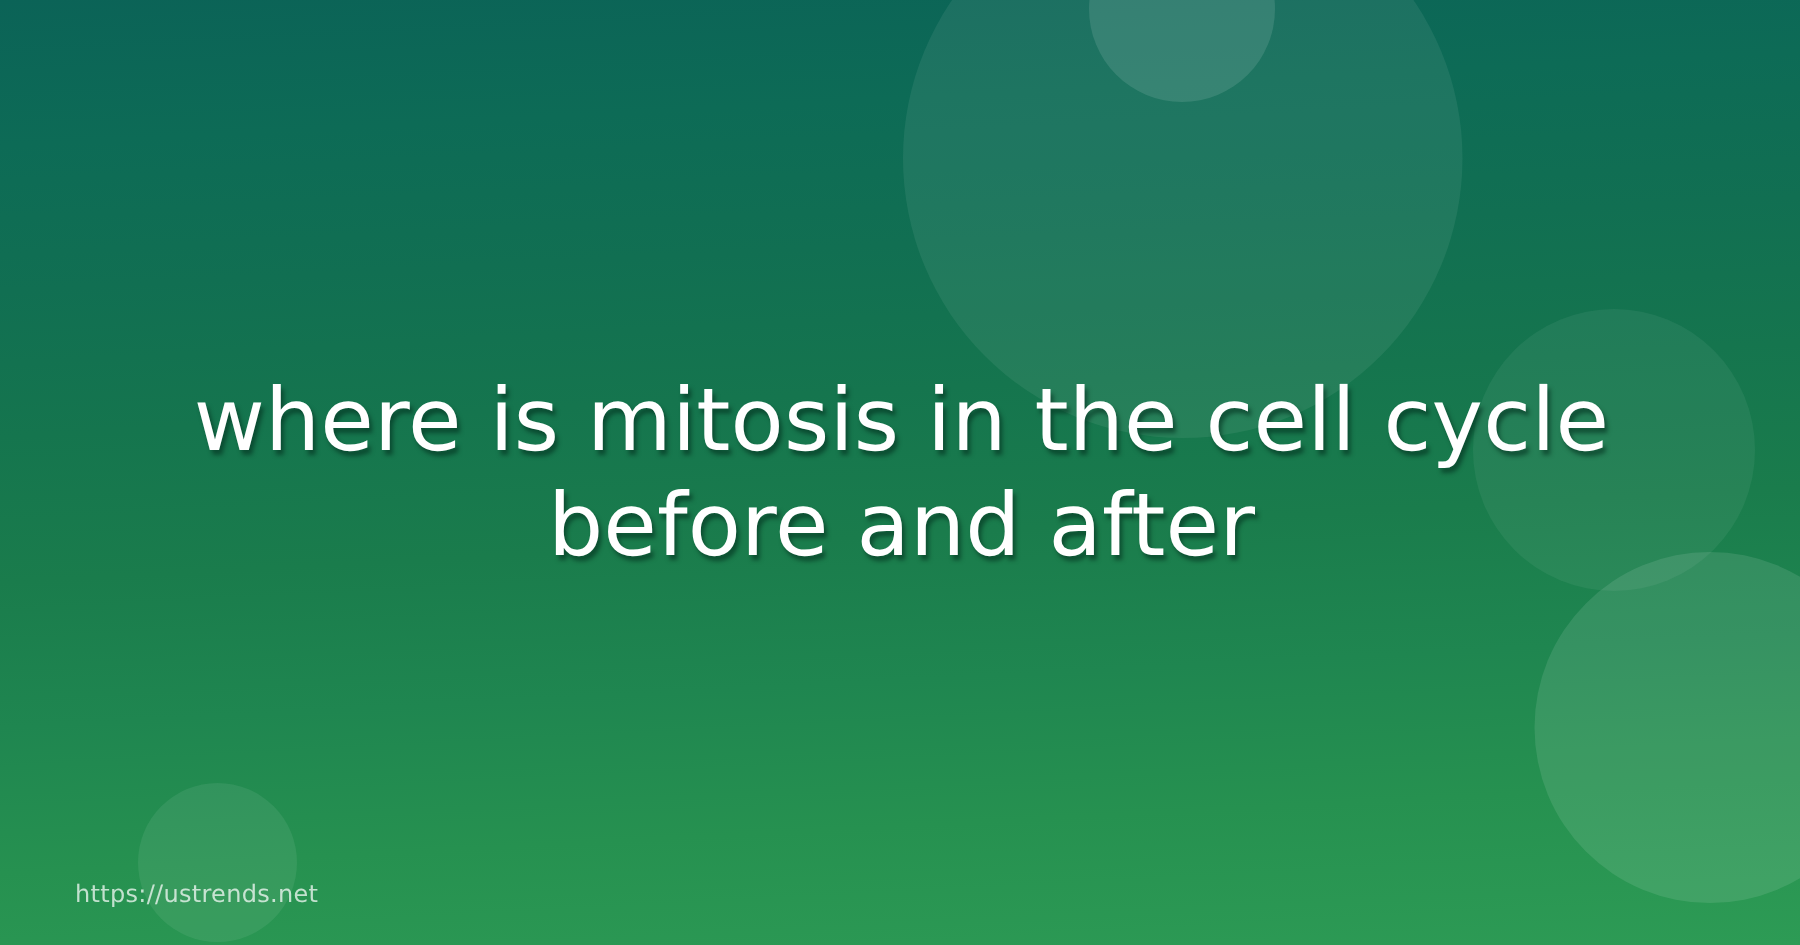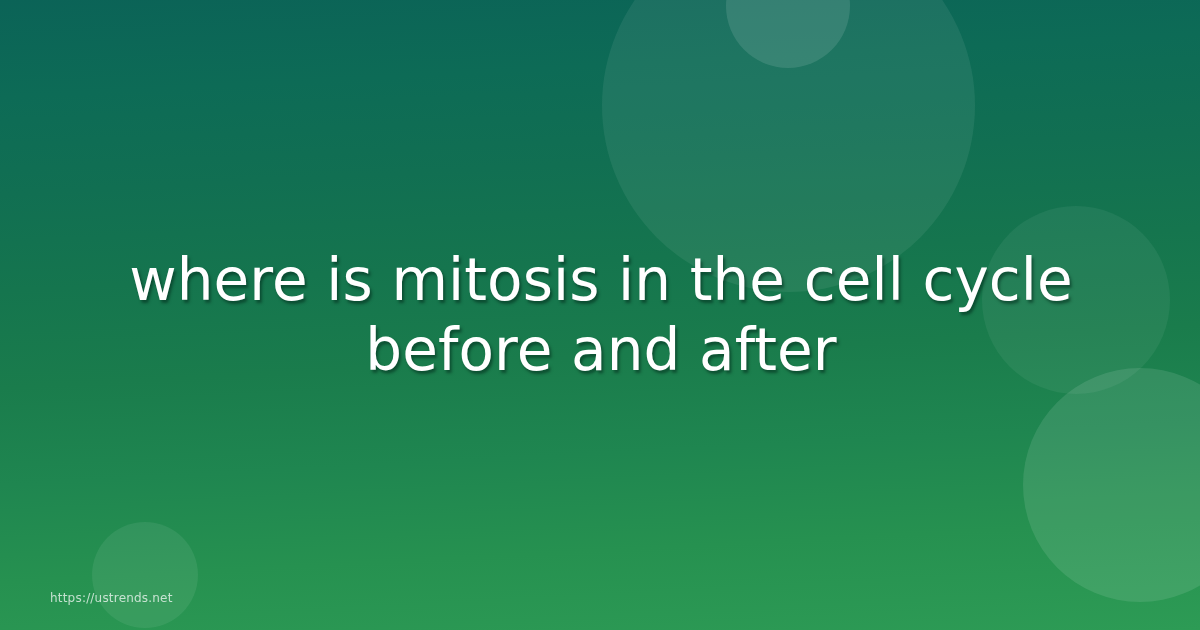--- a/index.html
+++ b/index.html
@@ -66,21 +66,21 @@
     max-width: 1070px;
     text-shadow: 2px 3px 3px rgba(0, 40, 25, 0.55);
   }
 
   
   .site-url {
     position: absolute;
     left: 50px;
     bottom: 26px;
     color: rgba(255, 255, 255, 0.72);
-    font-size: 12px;
+    font-size: 16px;
     line-height: 1;
     letter-spacing: 0.2px;
     font-weight: 400;
   }
 </style>
 </head>
 <body>
 
 <div id="og-card">
 

